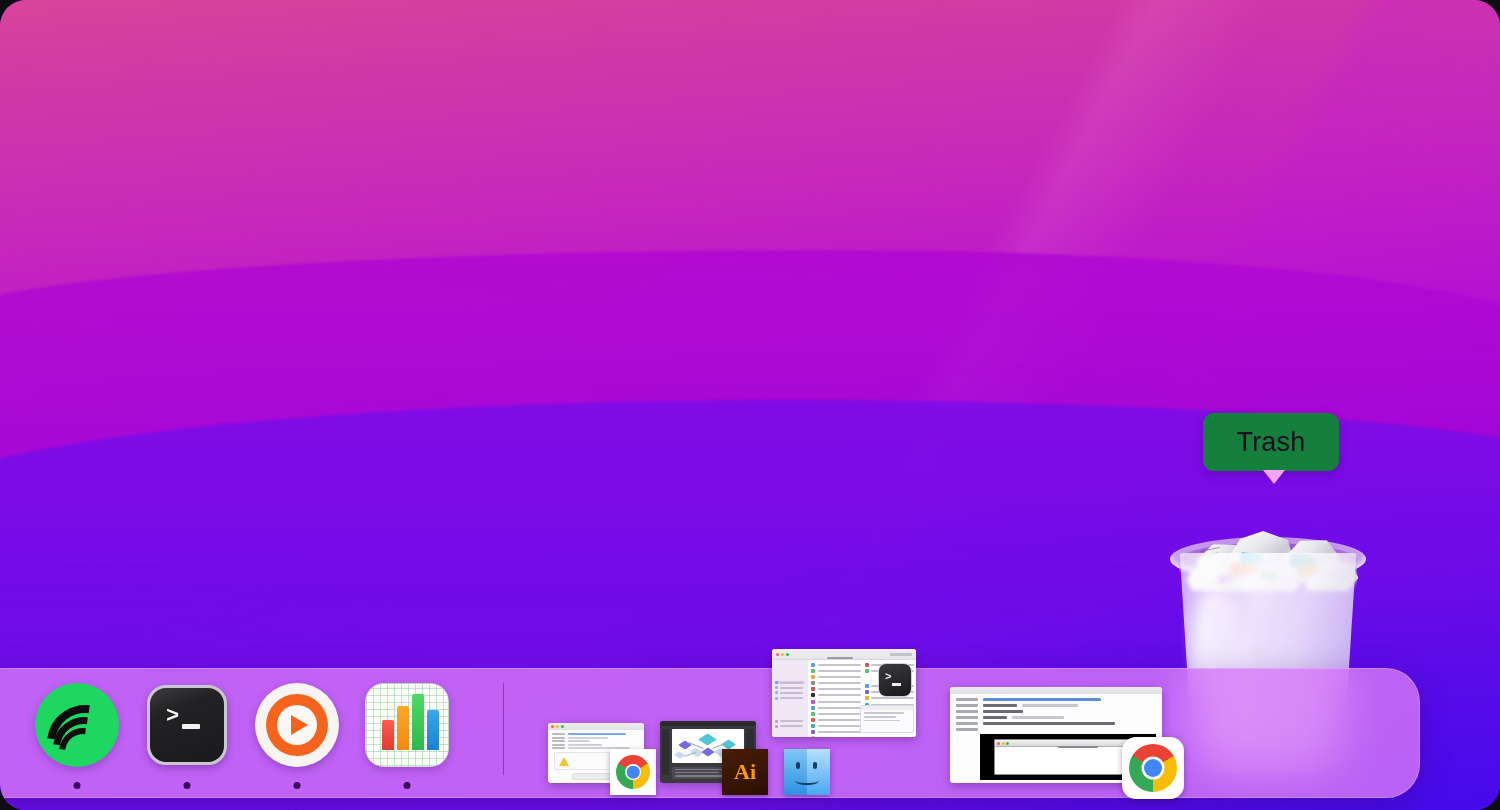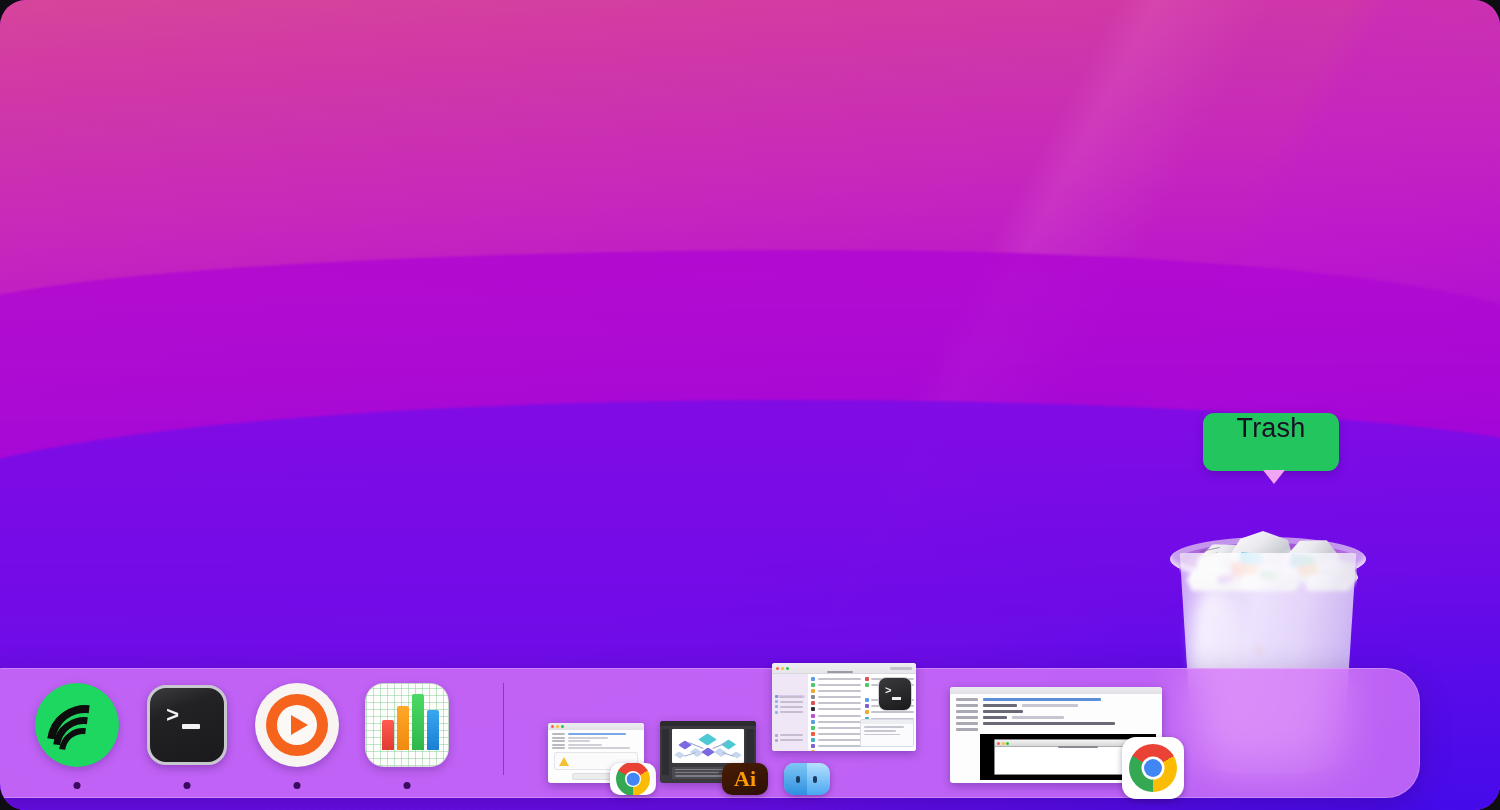--- a/index.html
+++ b/index.html
@@ -180,23 +180,23 @@
   .pp-color.k5 { left: 82px; top: 40px; width: 18px; height: 9px; background: linear-gradient(90deg,#3aa85a,#7ad07a); transform: rotate(12deg); }
   .pp-color.k6 { left: 40px; top: 44px; width: 16px; height: 8px; background: linear-gradient(90deg,#8a3ad0,#c06ae0); transform: rotate(-16deg); }
   .pp-line {
     position: absolute; background: rgba(90,90,110,0.55); height: 1px; border-radius: 1px;
   }
 
   
   #trash-tooltip {
     position: absolute; left: 1203px; top: 413px;
     width: 136px; height: 58px;
-    background: #22c55e;
+    background: #15803d;
     border-radius: 11px;
-    display: flex; align-items: flex-start; justify-content: center;
+    display: flex; align-items: center; justify-content: center;
     box-shadow: 0 3px 10px rgba(50,0,90,0.28);
   }
   #trash-tooltip .tip-label {
     font-size: 27px; color: #1c0f23; letter-spacing: 0.2px;
   }
   #trash-tooltip::after {
     content: ""; position: absolute;
     left: 60px; bottom: -13px;
     width: 0; height: 0;
     border-left: 11px solid transparent;
@@ -327,22 +327,22 @@
   
   .dock-windows {
     display: flex; align-items: flex-end;
     height: 120px;
     gap: 16px;
     padding-bottom: 4px;
   }
   .dock-win { position: relative; flex: 0 0 auto; }
   .win-badge {
     position: absolute; right: -12px; bottom: -12px;
-    width: 46px; height: 32px;
-    border-radius: 10px;
+    width: 46px; height: 46px;
+    border-radius: 0;
     box-shadow: 0 2px 6px rgba(30,0,60,0.35);
     overflow: hidden;
   }
 
   
   .mini {
     background: #fdfdfd;
     border-radius: 3px;
     box-shadow: 0 3px 10px rgba(40,0,80,0.32);
     overflow: hidden;

